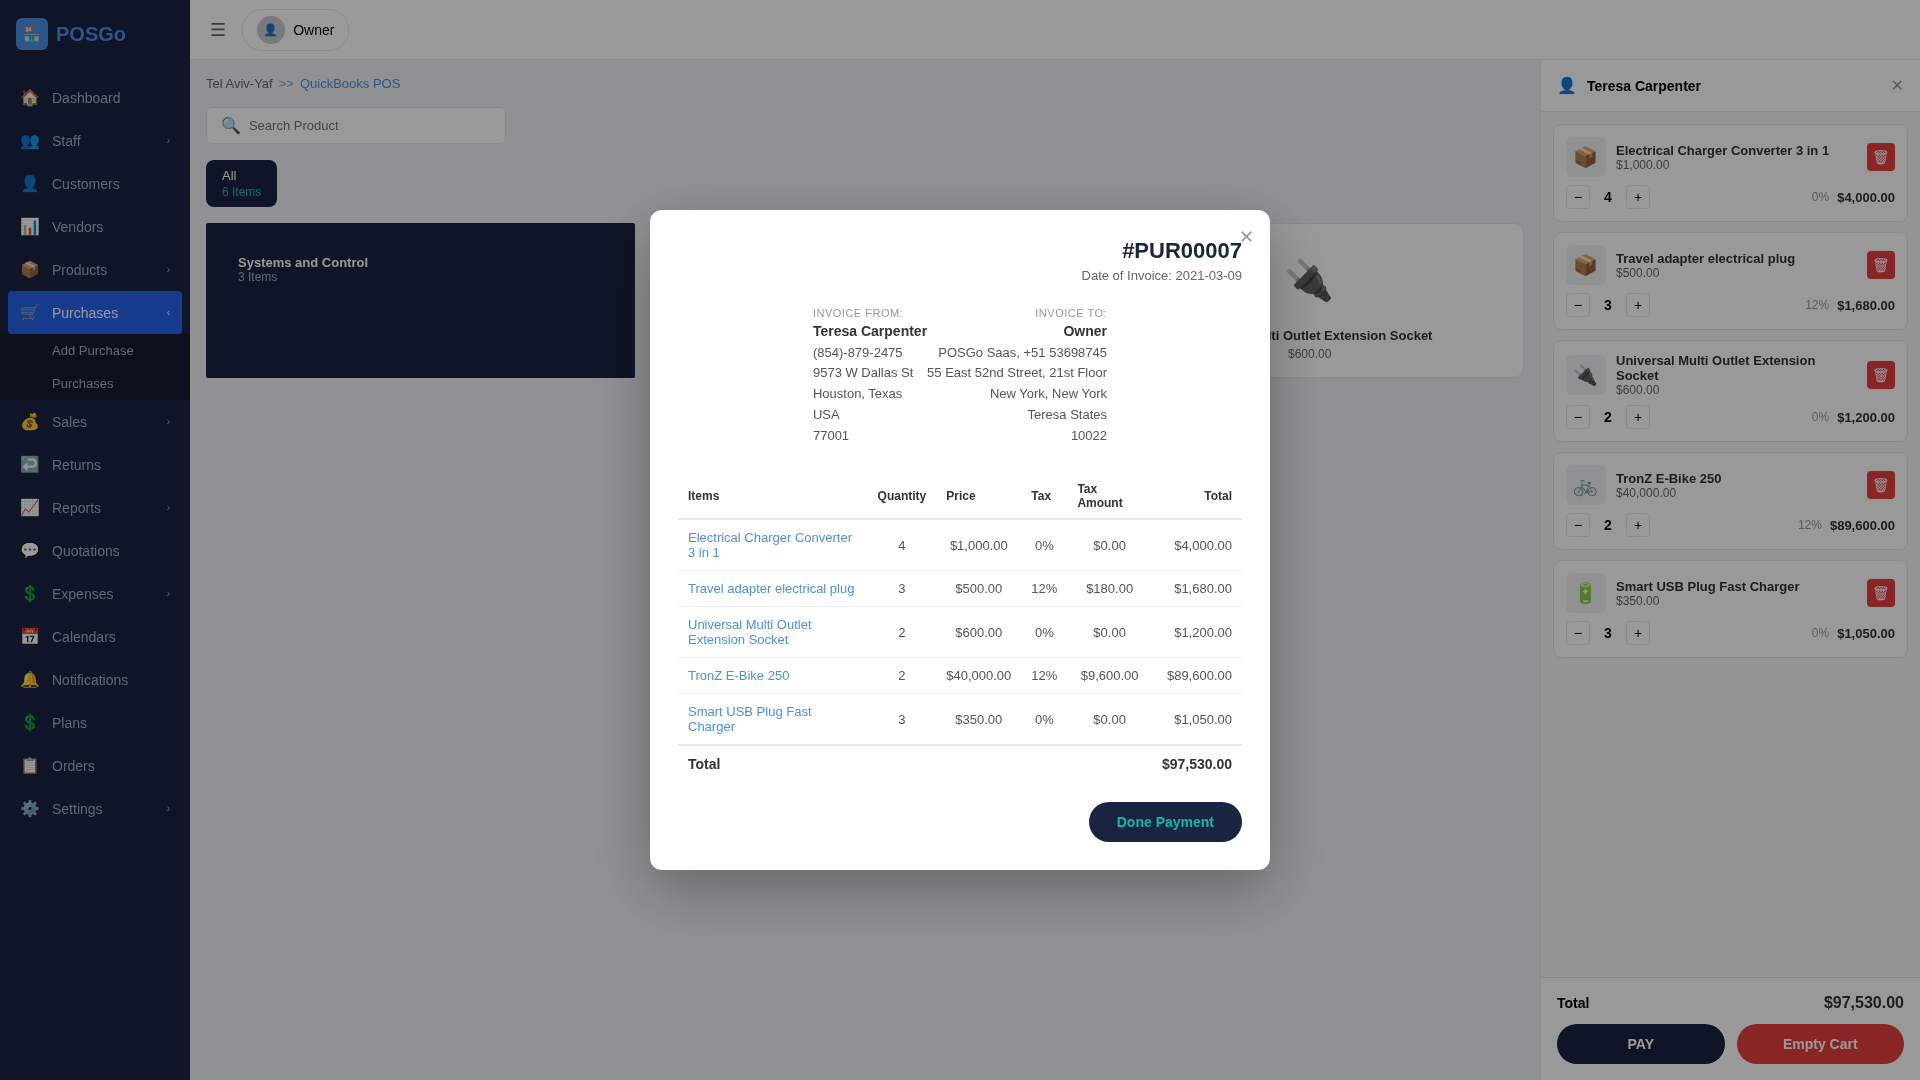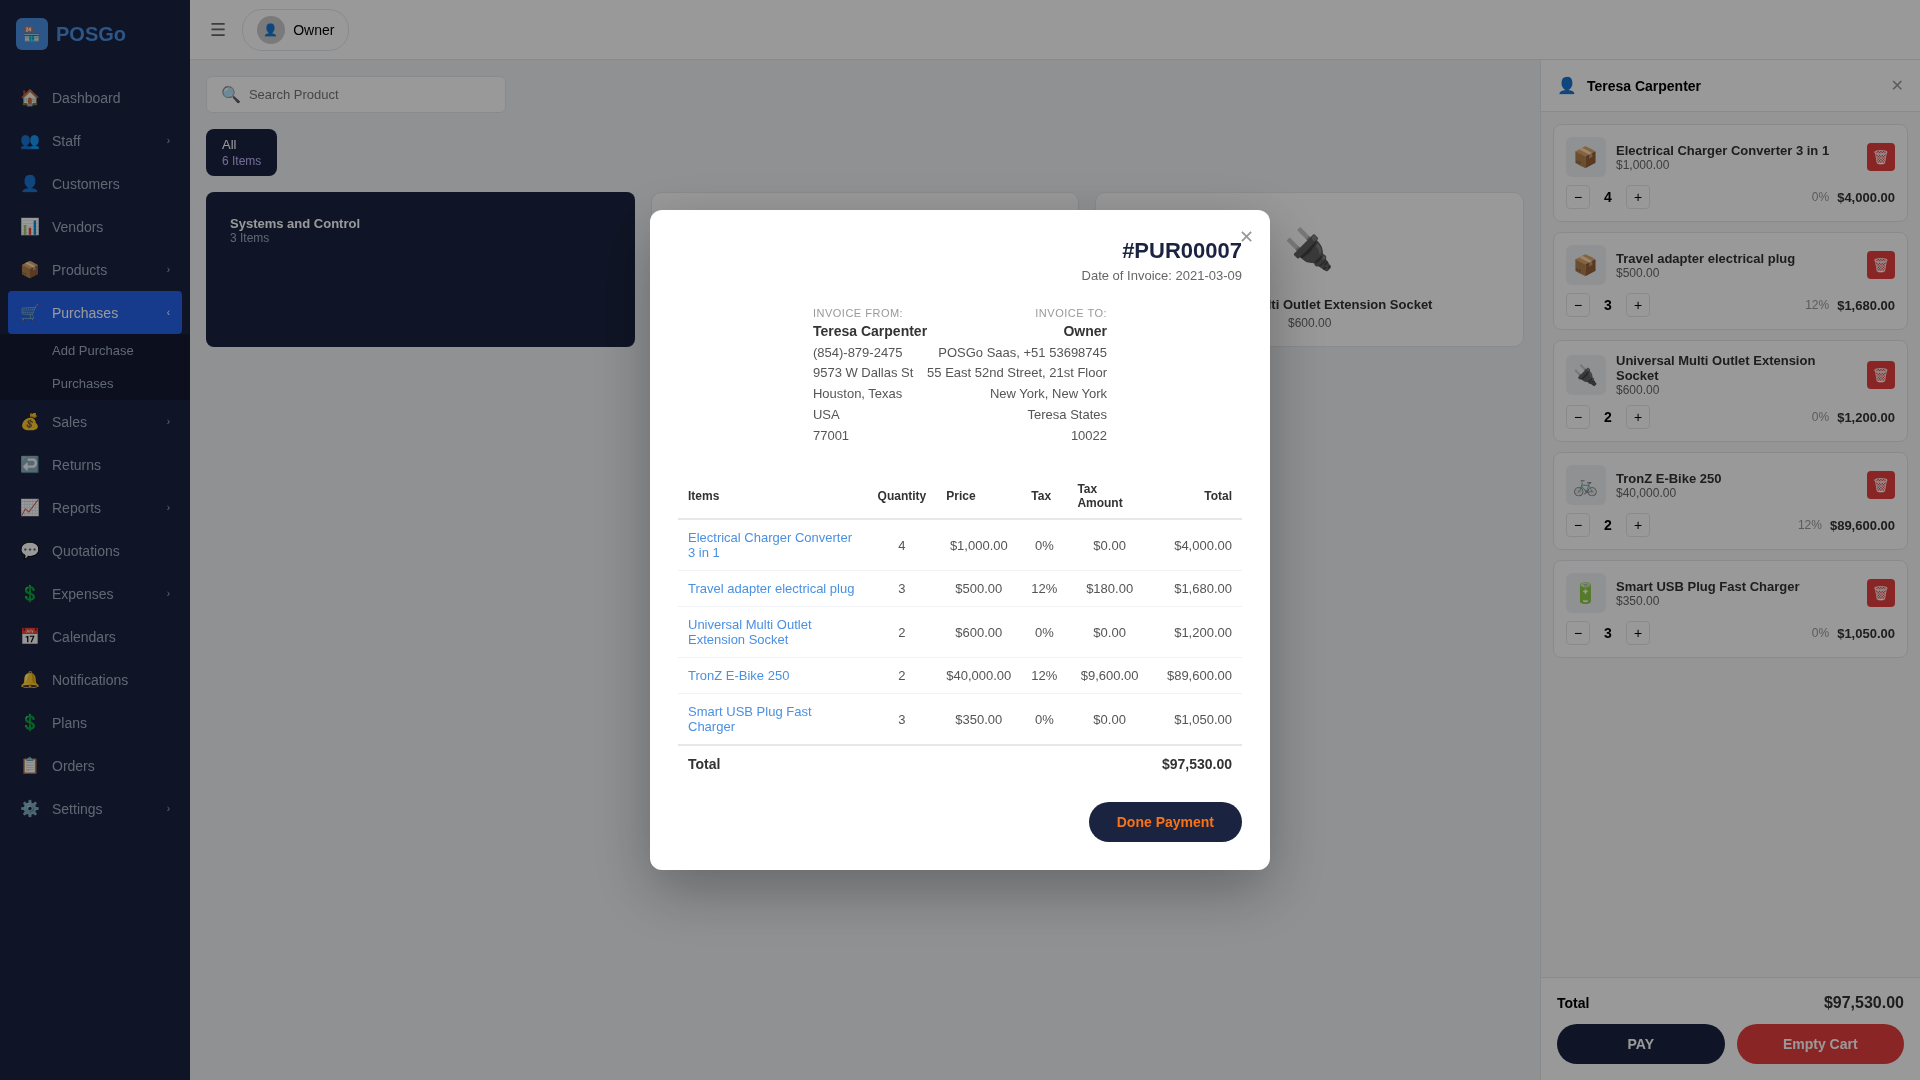--- a/index.html
+++ b/index.html
@@ -129,21 +129,21 @@
 
     .filters-row { display: flex; gap: 12px; margin-bottom: 16px; }
     .filter-chip {
       background: #1a2340;
       color: #fff;
       border-radius: 8px;
       padding: 8px 16px;
       font-size: 13px;
       cursor: pointer;
     }
-    .filter-chip .chip-count { font-size: 12px; color: #c4b5fd; margin-top: 2px; text-align: right; }
+    .filter-chip .chip-count { font-size: 12px; color: #14b8a6; margin-top: 2px; text-align: right; }
 
     .products-grid {
       display: grid;
       grid-template-columns: repeat(3, 1fr);
       gap: 16px;
     }
     .product-card {
       background: #fff;
       border-radius: 10px;
       padding: 16px;
@@ -331,35 +331,35 @@
       border-bottom: none;
     }
 
     .modal-footer {
       display: flex;
       justify-content: flex-end;
       margin-top: 16px;
     }
     .btn-done {
       background: #1a2340;
-      color: #f97316;
+      color: #14b8a6;
       border: none;
       border-radius: 20px;
       padding: 12px 28px;
       font-size: 14px;
       font-weight: 600;
       cursor: pointer;
     }
 
     
     .system-control-card {
       background: #1a2340;
       color: #fff;
-      border-radius: 8px;
-      padding: 24px;
+      border-radius: 2px;
+      padding: 32px;
     }
     .system-control-name { font-size: 13px; font-weight: 600; }
     .system-control-count { font-size: 12px; color: #a0aec0; }
   </style>
 </head>
 <body>
 
 <div class="sidebar">
   <div class="sidebar-logo">
     <div class="logo-icon">🏪</div>
@@ -451,20 +451,25 @@
     <span class="topbar-menu">☰</span>
     <div class="topbar-user">
       <div class="topbar-avatar">👤</div>
       <span>Owner</span>
     </div>
   </div>
 
   <div class="content-area">
 
     <div class="products-panel">
+      <div class="breadcrumb">
+        <span>Tel Aviv-Yaf</span>
+        <span class="sep">&gt;&gt;</span>
+        <span class="current">QuickBooks POS</span>
+      </div>
 
       <div class="search-bar">
         <span>🔍</span>
         <input type="text" placeholder="Search Product" style="">
       </div>
 
       <div class="filters-row">
         <div class="filter-chip">
           <div>All</div>
           <div class="chip-count">6 Items</div>

